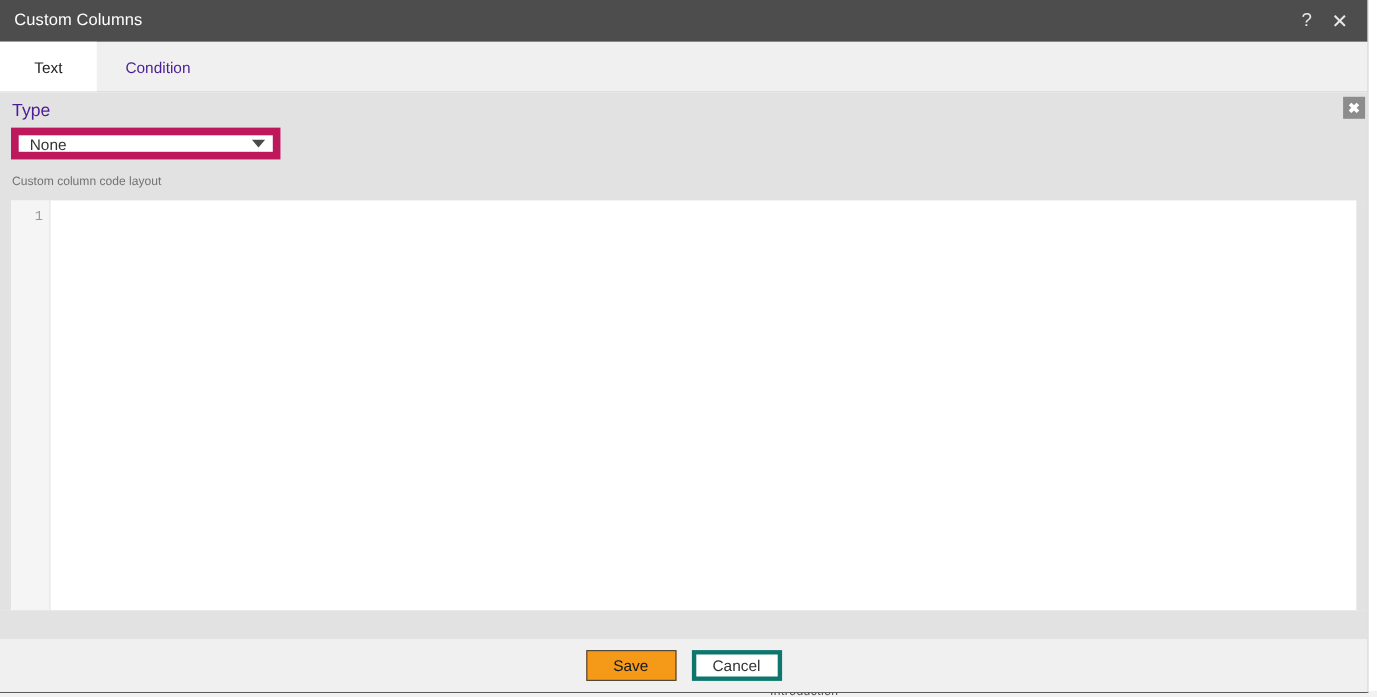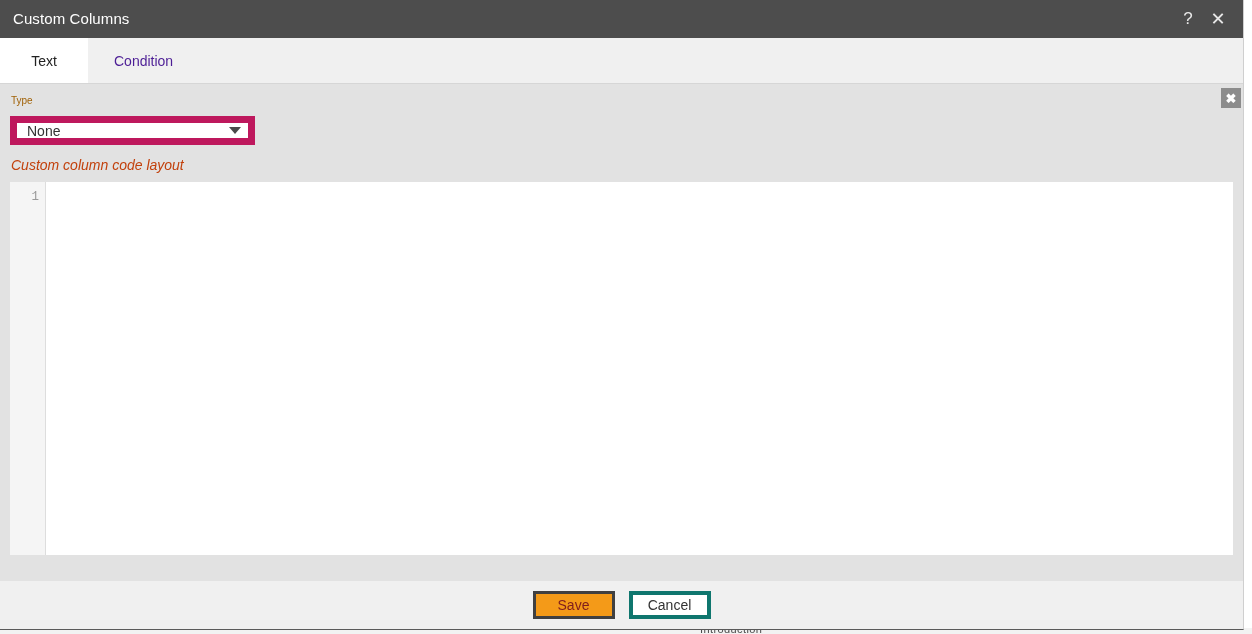--- a/index.html
+++ b/index.html
@@ -131,22 +131,22 @@
     flex-direction: column;
     overflow: hidden;
   }
   .type-panel {
     position: relative;
     background: #e2e2e2;
     padding: 9px 10px 0 10px;
     box-sizing: border-box;
   }
   .field-label {
-    font-size: 10px;
-    color: #a16207;
+    font-size: 16px;
+    color: #4c1d95;
     margin: 0 0 7px 1px;
     line-height: 16px;
   }
   .select-wrap {
     position: relative;
     width: 245px;
     height: 29px;
     background: #ffffff;
     border: 7px solid #be185d;
     box-sizing: border-box;
@@ -168,25 +168,24 @@
   }
   .select-arrow i {
     display: block;
     width: 0;
     height: 0;
     border-left: 6px solid transparent;
     border-right: 6px solid transparent;
     border-top: 7px solid #4a4a4a;
   }
   .layout-label {
-    font-size: 14px;
-    color: #c2410c;
+    font-size: 11px;
+    color: #737373;
     margin: 12px 0 9px 1px;
     line-height: 16px;
-    font-style: italic;
   }
   .remove-btn {
     position: absolute;
     top: 4px;
     right: 2px;
     width: 20px;
     height: 20px;
     background: #8c8c8c;
     color: #ffffff;
     font-size: 13px;
@@ -268,22 +267,22 @@
     display: inline-flex;
     align-items: center;
     justify-content: center;
     cursor: pointer;
     user-select: none;
     box-sizing: border-box;
     padding: 0 14px;
   }
   .btn-primary {
     background: #f49a18;
-    color: #7f1d1d;
-    border: 3px solid #404040;
+    color: #0f172a;
+    border: 1px solid #404040;
   }
   .btn-secondary {
     background: #ffffff;
     color: #333333;
     border: 4px solid #0f766e;
   }
 </style>
 </head>
 <body>
 

